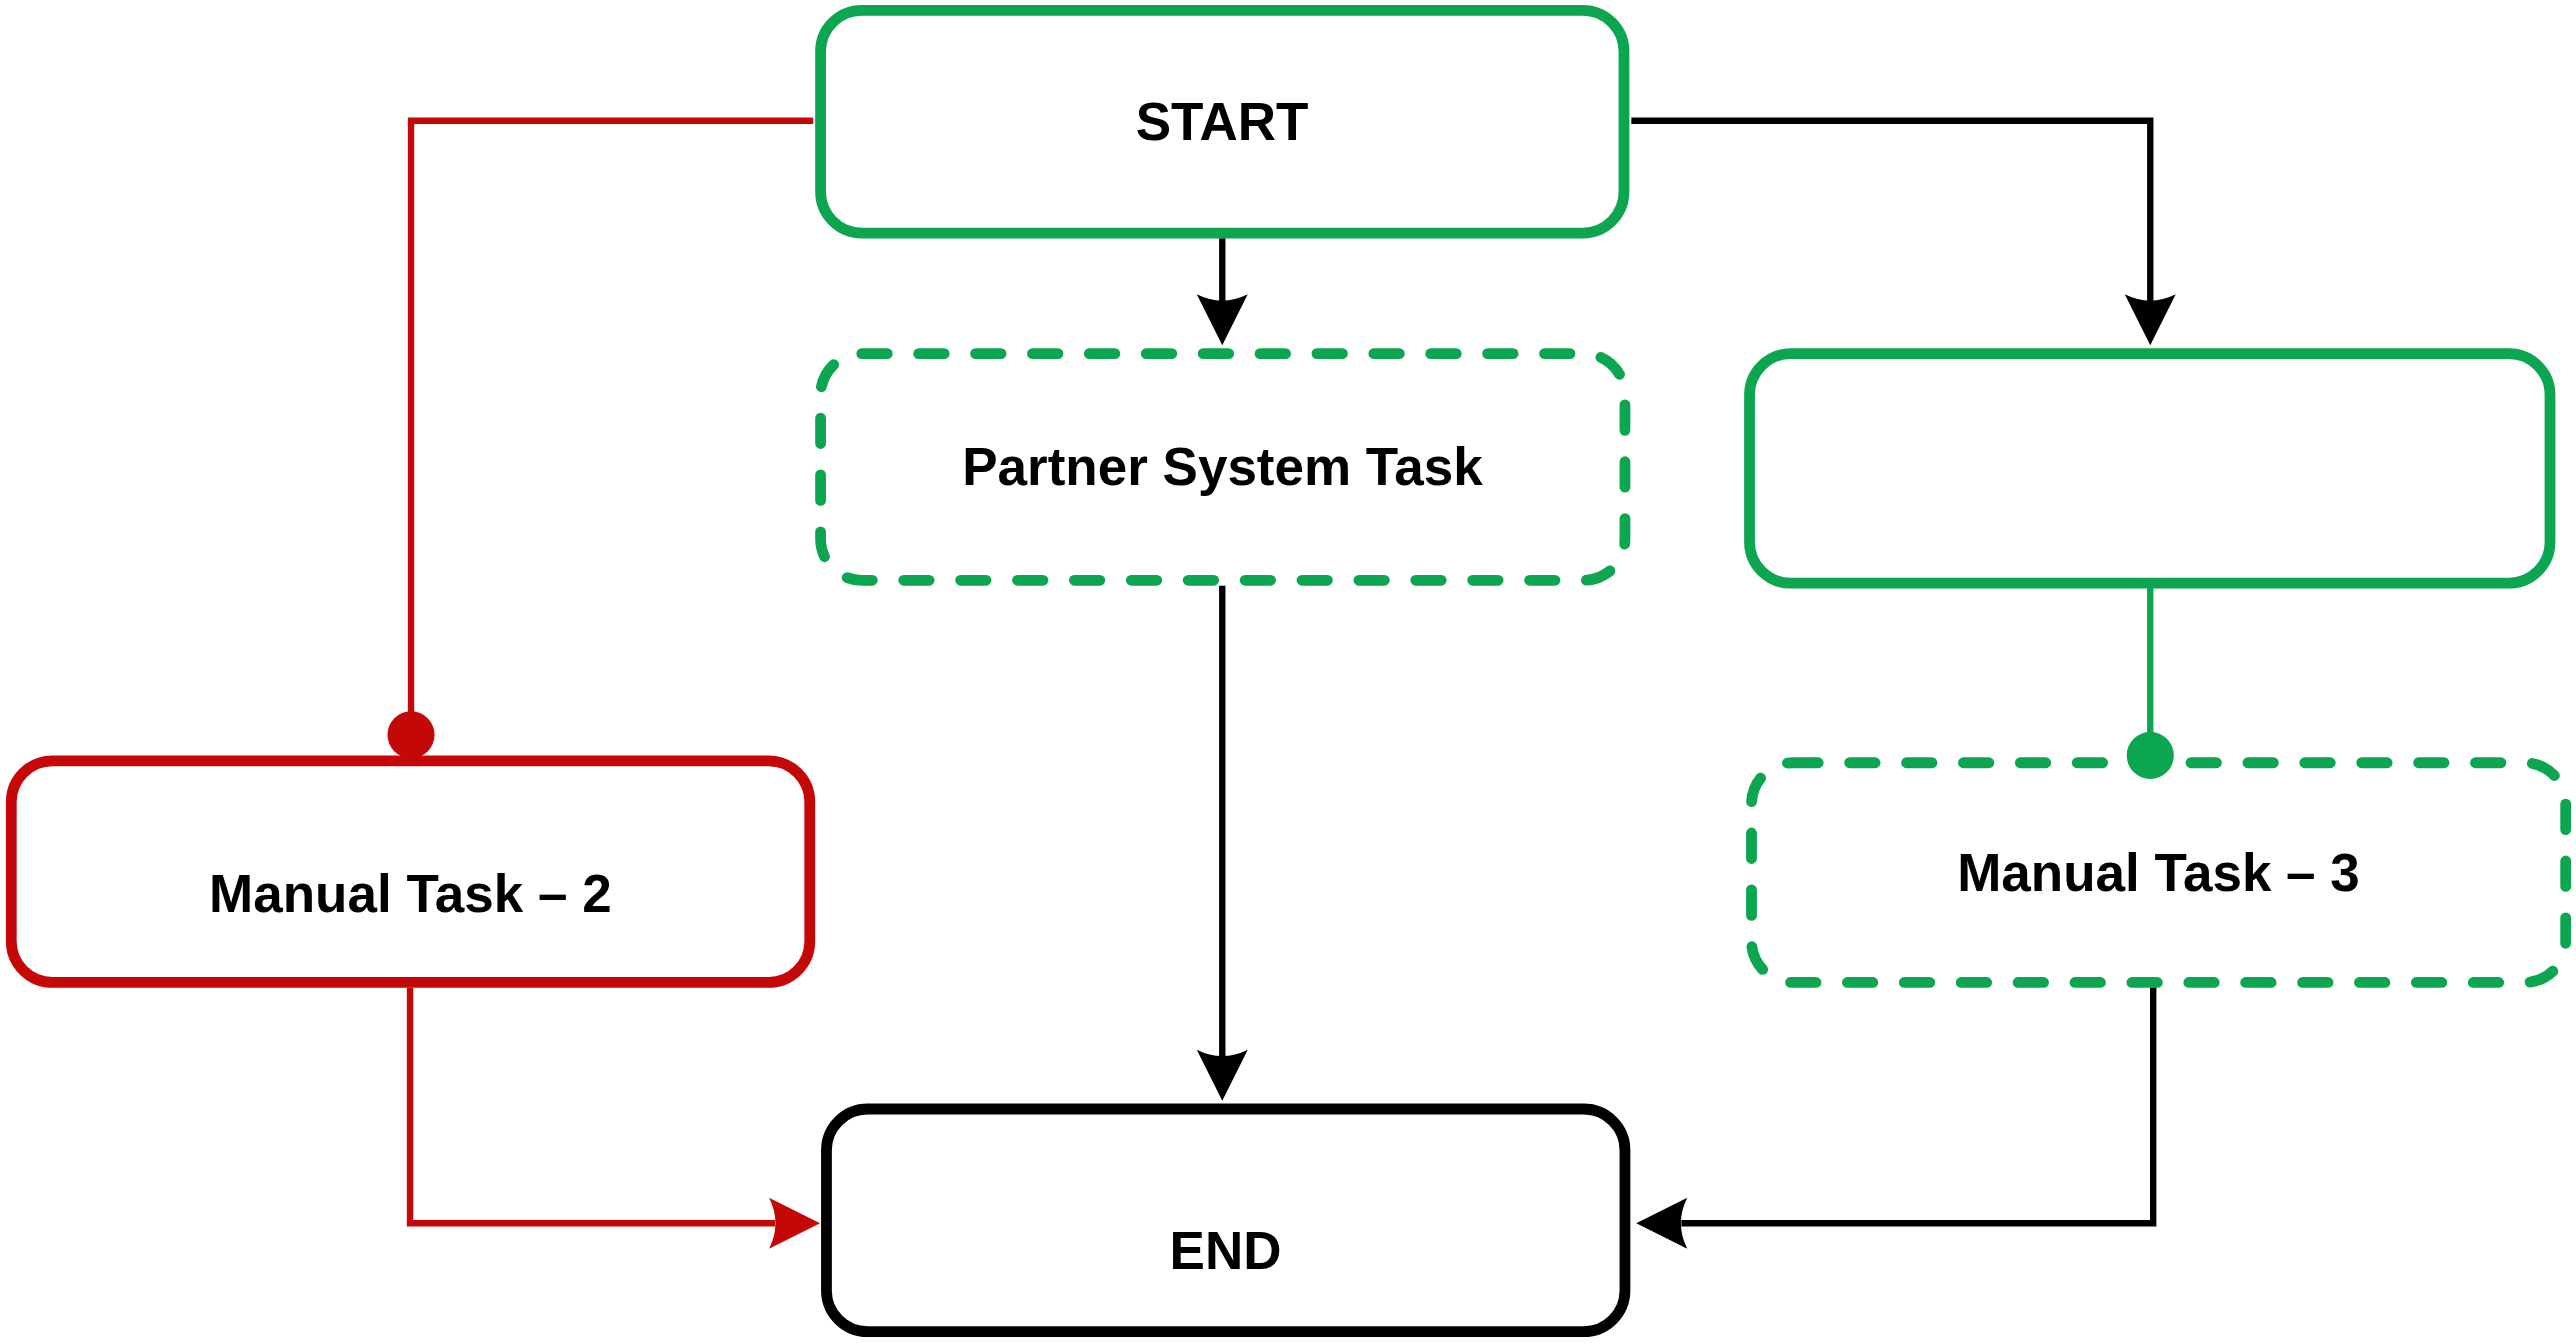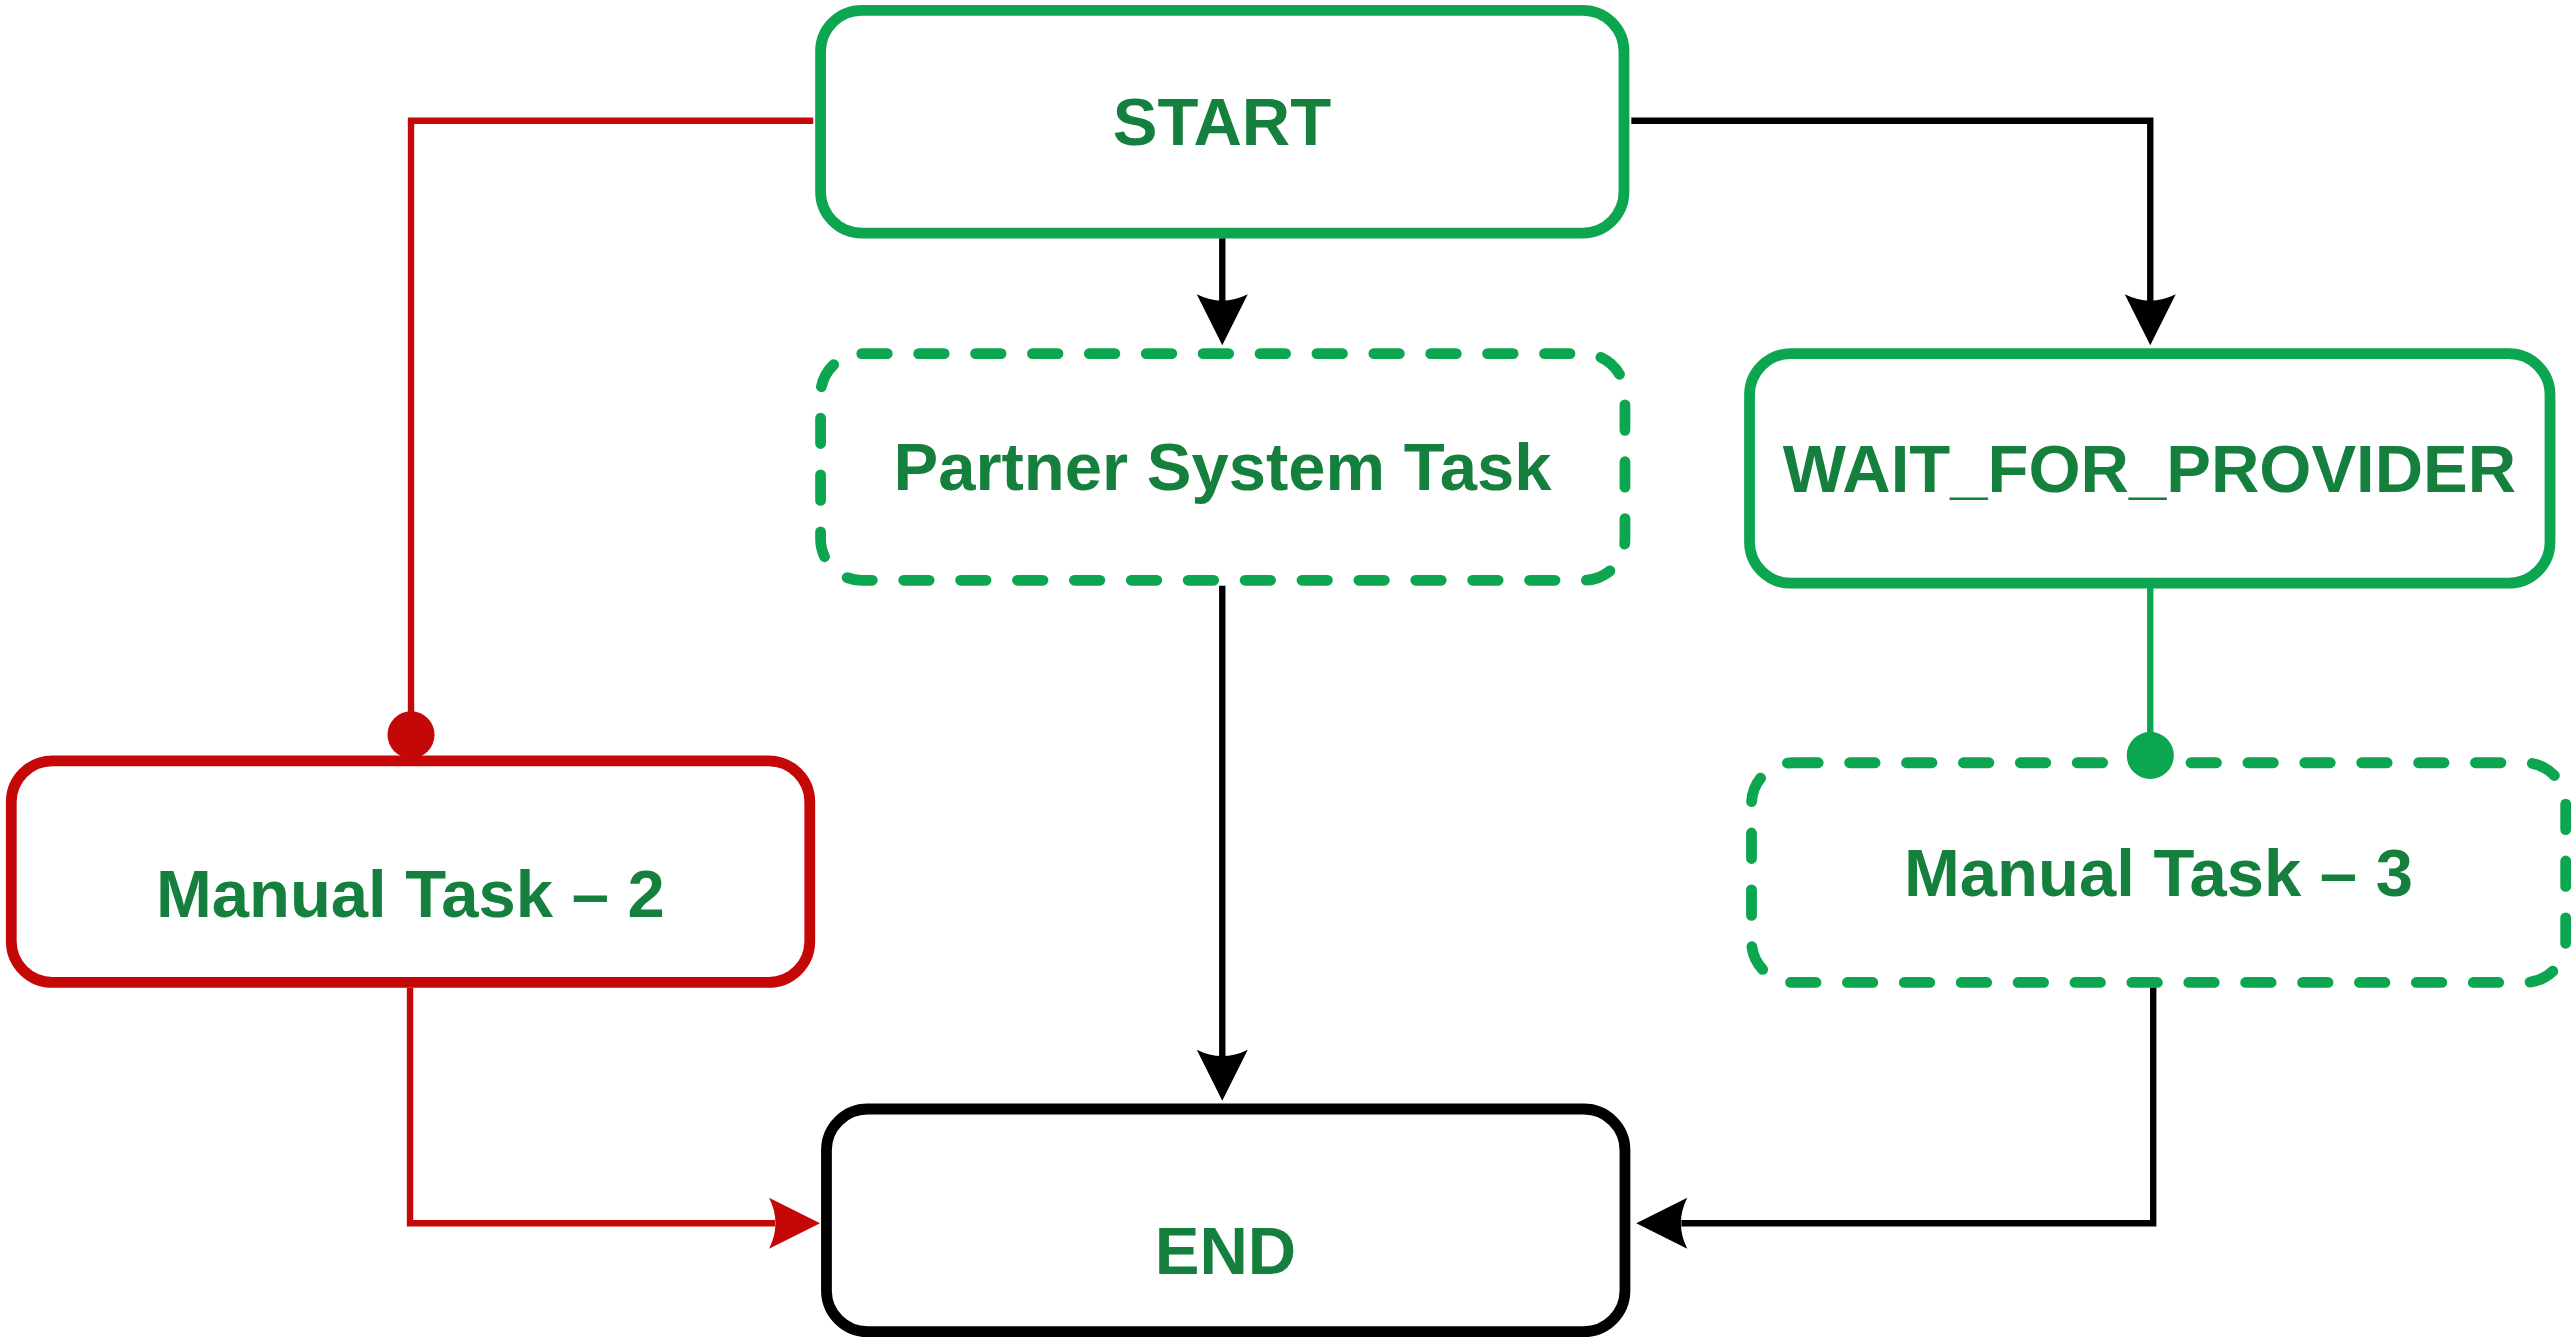--- a/index.html
+++ b/index.html
@@ -7,21 +7,21 @@
     position:relative;
     width:2576px;height:1344px;
     background:#ffffff;
     font-family:"Liberation Sans", sans-serif;
     overflow:hidden;
   }
   .canvas svg{position:absolute;left:0;top:0;width:2576px;height:1344px;}
   .node-label{
     position:absolute;
     display:flex;align-items:center;justify-content:center;
-    font-size:67px;font-weight:700;color:#15803d;
+    font-size:53px;font-weight:700;color:#000000;
     text-align:center;white-space:nowrap;
   }
   
   .sg{stroke:#0BA64F}.sr{stroke:#C40808}.sk{stroke:#000000}
   .fg{fill:#0BA64F}.fr{fill:#C40808}.fk{fill:#000000}
   .box{fill:#ffffff;stroke-width:11;}
   .dash{stroke-dasharray:26 32;stroke-linecap:round;}
   .edge{fill:none;stroke-width:6.5;}
 </style>
 </head>
@@ -73,23 +73,20 @@
       <path class="fr" d="M836,1247 L784,1221 Q797,1247 784,1273 Z"></path>
     </g>
   </svg>
 
   <div class="node-label" style="left:815px;  top:4.9px;    width:814px; height:233px;">
     <span>START</span>
   </div>
   <div class="node-label" style="left:815px;  top:348px;  width:815px; height:237px;text-align:center;">
     <span>Partner System Task</span>
   </div>
-  <div class="node-label" style="left:1744px; top:348px;  width:811px; height:240px;">
-    <span>WAIT_FOR_PROVIDER</span>
-  </div>
   <div class="node-label" style="left:5.9px;    top:755px;  width:809px; height:232px;margin-top:22px;">
     <span>Manual Task – 2</span>
   </div>
   <div class="node-label" style="left:1746px; top:757px;  width:825px; height:231px;">
     <span>Manual Task – 3</span>
   </div>
   <div class="node-label" style="left:821px;  top:1104px; width:809px; height:292px;">
     <span>END</span>
   </div>
 

